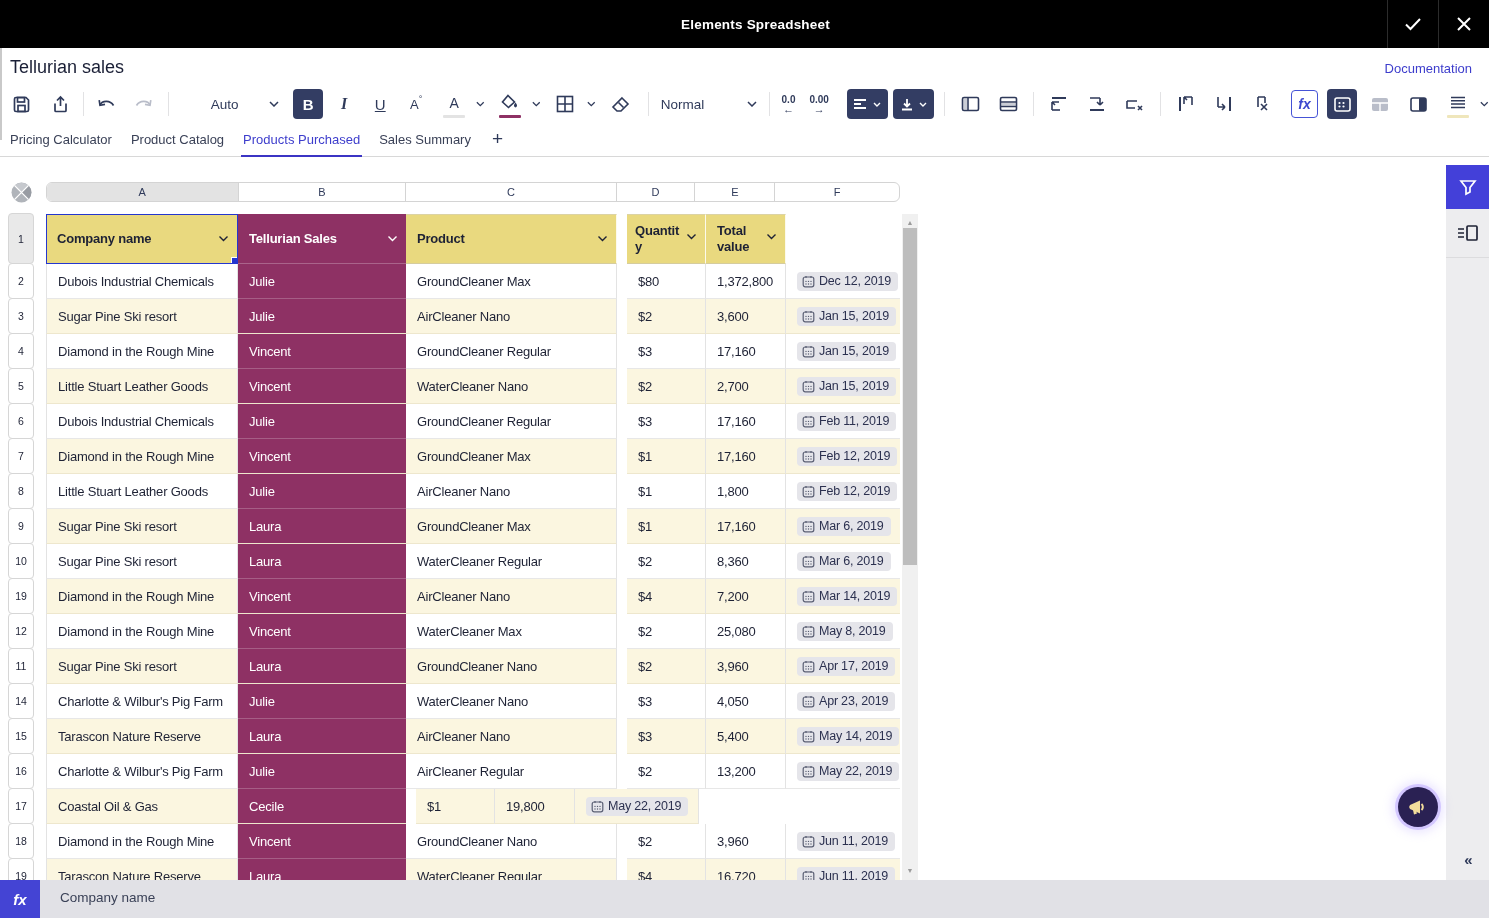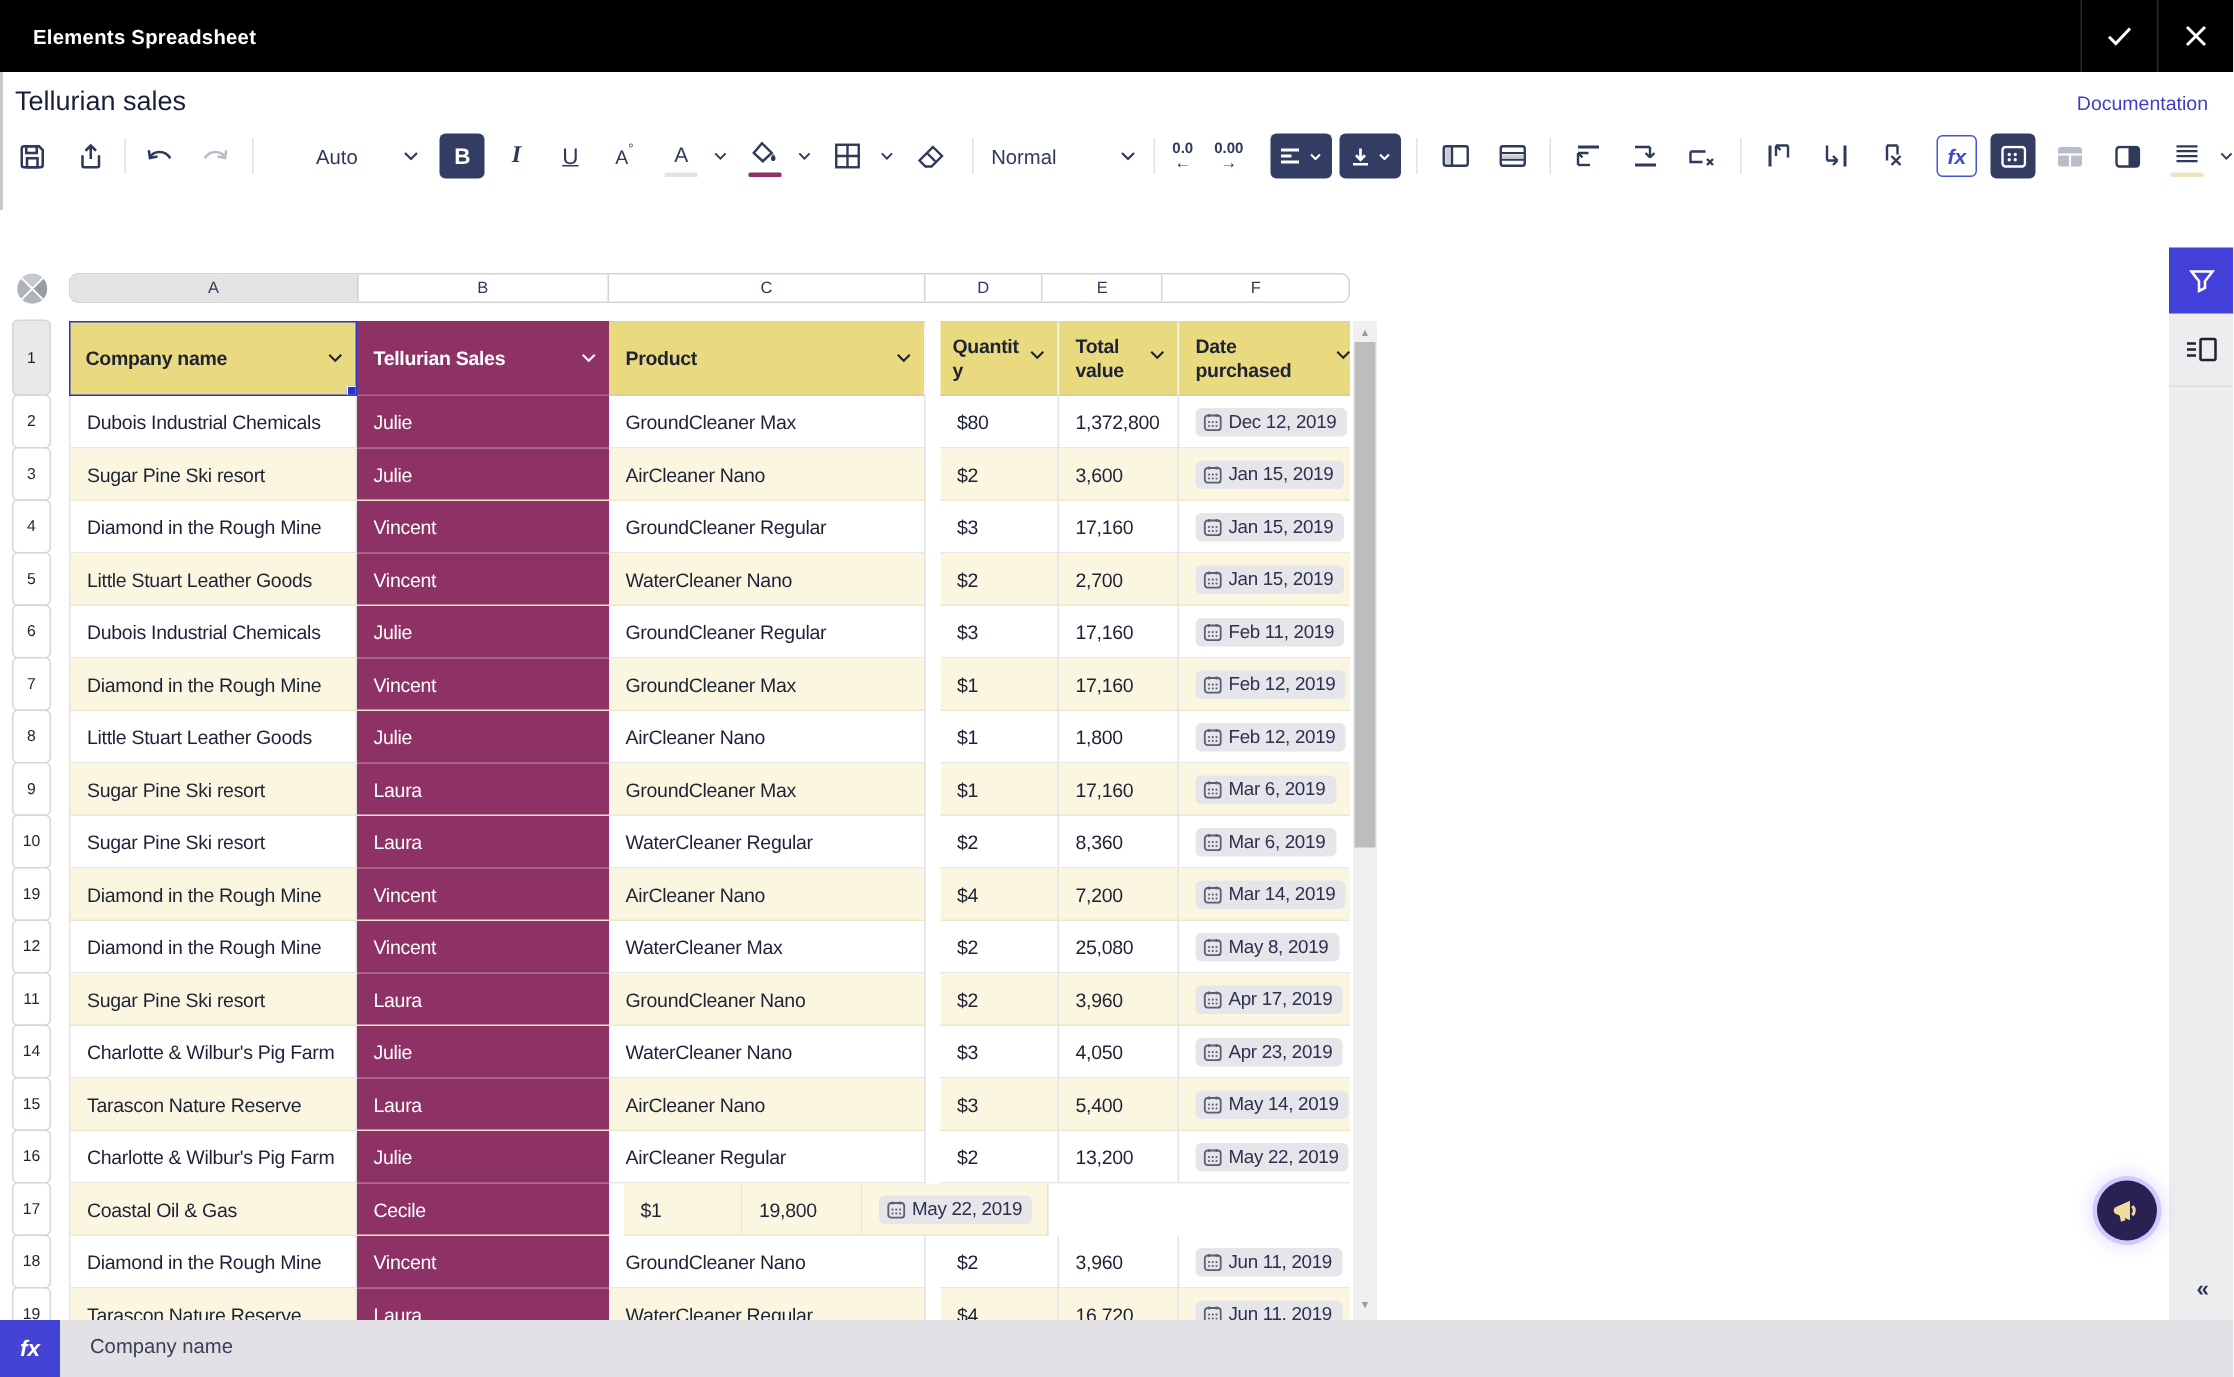--- a/index.html
+++ b/index.html
@@ -1,21 +1,21 @@
 <!DOCTYPE html>
 <html><head>
 <meta charset="utf-8">
 <style>
   * { margin:0; padding:0; box-sizing:border-box; }
   html,body { width:1489px; height:918px; }
   body { font-family:"Liberation Sans", sans-serif; color:#1e2235; background:#fff; overflow:hidden; }
   #app { position:relative; width:1489px; height:918px; overflow:hidden; background:#fff; }
 
   
-  .titlebar { position:absolute; top:0; left:0; width:100%; height:48px; background:#000; display:flex; align-items:center; }
+  .titlebar { position:absolute; top:0; left:0; width:100%; height:48px; background:#000; display:flex; align-items:center;justify-content:center; }
   .titlebar .app-title { color:#fff; font-size:13.5px; font-weight:700; margin-left:22px; letter-spacing:.2px; }
   .tb-btn { position:absolute; top:0; height:48px; width:51px; display:flex; align-items:center; justify-content:center; border-left:1px solid #2c2c2c; }
   .tb-btn.check { right:51px; }
   .tb-btn.close { right:0; }
 
   
   .docrow { position:absolute; top:48px; left:0; width:100%; height:40px; background:#fff; }
   .doc-title { position:absolute; left:10px; top:9px; font-size:18px; font-weight:500; color:#1a1f36; }
   .doc-link { position:absolute; right:17px; top:13px; font-size:13px; color:#3d3dcc; }
   .left-edge { position:absolute; left:0; top:48px; width:2px; height:92px; background:#c9c9c9; }
@@ -315,20 +315,27 @@
       <svg width="16" height="13" viewBox="0 0 16 13" style="margin-top:-3px">
           <path d="M1 1.5 H15 M1 4.8 H15 M1 8.1 H15 M1 11.4 H15" stroke="#2f3a5a" stroke-width="1.5"></path>
         </svg>
       <span class="u-bar" style="background:#efe6bb"></span>
     </div>
     <svg class="chev" width="10" height="6" viewBox="0 0 10 6">
         <path d="M1 1 L5 5 L9 1" stroke="#2f3a5a" stroke-width="1.5" fill="none"></path>
       </svg>
   </div>
 
+  <div class="tabs">
+      <div class="tab">Pricing Calculator</div>
+      <div class="tab">Product Catalog</div>
+      <div class="tab active">Products Purchased</div>
+      <div class="tab">Sales Summary</div>
+      <div class="tab-add">+</div>
+    </div>
 
   <div class="sheet">
     <div class="corner-btn">
       <svg width="21" height="21" viewBox="0 0 21 21">
         <circle cx="10.5" cy="10.5" r="10" fill="#b0b4ba"></circle>
         <path d="M10.5 10.5 L3.5 3.5 A10 10 0 0 1 17.5 3.5 Z" fill="#c6c9ce"></path>
         <path d="M10.5 10.5 L17.5 17.5 A10 10 0 0 0 17.5 3.5 Z" fill="#989ca3"></path>
         <path d="M3.4 3.4 L17.6 17.6 M17.6 3.4 L3.4 17.6" stroke="#fff" stroke-width="1.3"></path>
       </svg>
     </div>
@@ -387,26 +394,20 @@
             <svg class="hchev" width="11" height="7" viewBox="0 0 11 7">
               <path d="M1.5 1.5 L5.5 5.5 L9.5 1.5" stroke="currentColor" stroke-width="1.4" fill="none"></path>
             </svg>
           </div>
           <div class="cell c-e">
             <span class="htext">Total value</span>
             <svg class="hchev" width="11" height="7" viewBox="0 0 11 7">
               <path d="M1.5 1.5 L5.5 5.5 L9.5 1.5" stroke="currentColor" stroke-width="1.4" fill="none"></path>
             </svg>
           </div>
-          <div class="cell c-f">
-            <span class="htext">Date purchased</span>
-            <svg class="hchev" width="11" height="7" viewBox="0 0 11 7">
-              <path d="M1.5 1.5 L5.5 5.5 L9.5 1.5" stroke="currentColor" stroke-width="1.4" fill="none"></path>
-            </svg>
-          </div>
         </div>
         <div class="trow drow">
           <div class="cell c-a">Dubois Industrial Chemicals</div>
           <div class="cell c-b magenta">Julie</div>
           <div class="cell c-c">GroundCleaner Max</div>
           <div class="cell c-d">$80</div>
           <div class="cell c-e">1,372,800</div>
           <div class="cell c-f">
             <span class="datepill">
               <svg width="13" height="13" viewBox="0 0 13 13" style="flex-shrink:0">

